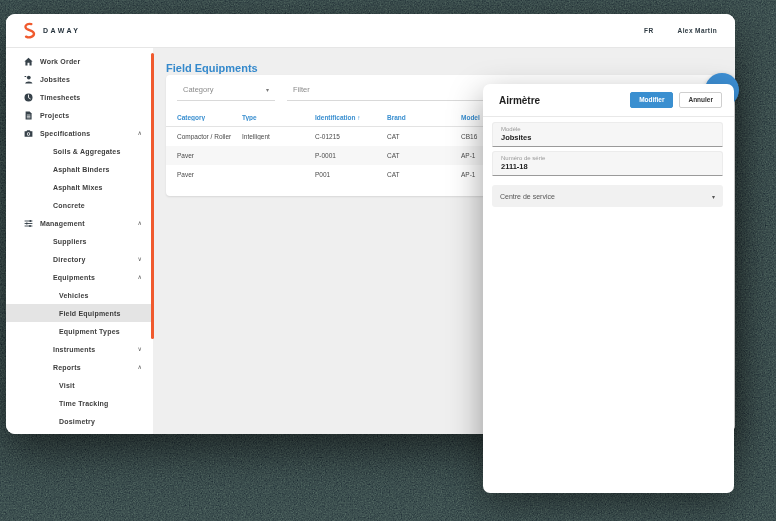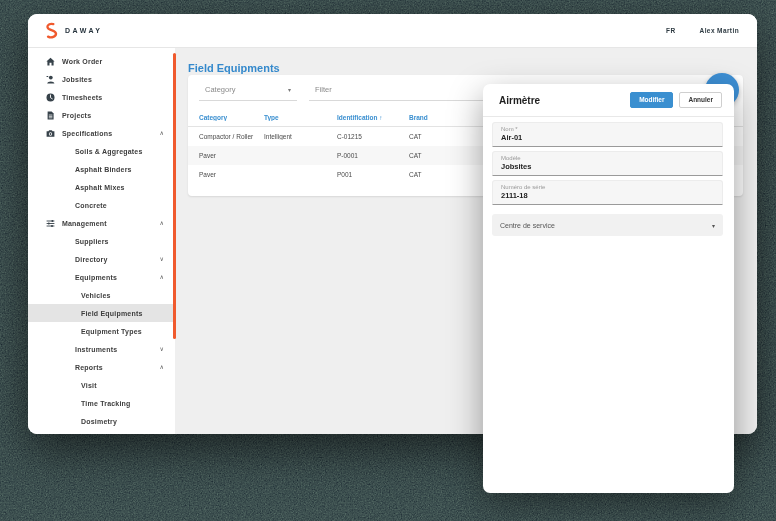--- a/index.html
+++ b/index.html
@@ -2,21 +2,21 @@
 <html><head>
 <meta charset="utf-8">
 <style>
   * { margin:0; padding:0; box-sizing:border-box; }
   html,body { width:776px; height:521px; overflow:hidden; }
   body { background:#1c2a33; font-family:"Liberation Sans", sans-serif; position:relative; }
 
   .noise { position:absolute; inset:0; z-index:0; opacity:.55; }
 
   
-  .window { position:absolute; left:28px; top:14px; width:729px; height:420px;
+  .window { position:absolute; left:6px; top:14px; width:729px; height:420px;
     background:#ffffff; border-radius:9px; overflow:hidden; z-index:1;
     box-shadow:0 16px 44px rgba(0,0,0,.55); }
 
   
   .topbar { position:absolute; left:0; top:0; right:0; height:34px; background:#fff;
     border-bottom:1px solid #e6e6e6; display:flex; align-items:center;
     justify-content:space-between; padding:0 18px 0 16px; z-index:3; }
   .brand { display:flex; align-items:center; gap:7px; }
   .brand-name { font-size:7px; font-weight:bold; letter-spacing:2.5px; color:#25323c; }
   .topbar-right { display:flex; align-items:center; gap:24px; }
@@ -278,24 +278,20 @@
 <div class="modal">
   <div class="modal-head">
     <span class="modal-title">Airmètre</span>
     <div class="modal-actions">
       <button class="btn btn-primary">Modifier</button>
       <button class="btn btn-secondary">Annuler</button>
     </div>
   </div>
   <div class="modal-body">
     <div class="ffield">
-      <span class="flabel">Nom *</span>
-      <span class="fvalue">Air-01</span>
-    </div>
-    <div class="ffield">
       <span class="flabel">Modèle</span>
       <span class="fvalue">Jobsites</span>
     </div>
     <div class="ffield">
       <span class="flabel">Numéro de série</span>
       <span class="fvalue">2111-18</span>
     </div>
     <div class="fselect">
       <span class="slabel">Centre de service</span>
       <span class="dd">▾</span>

